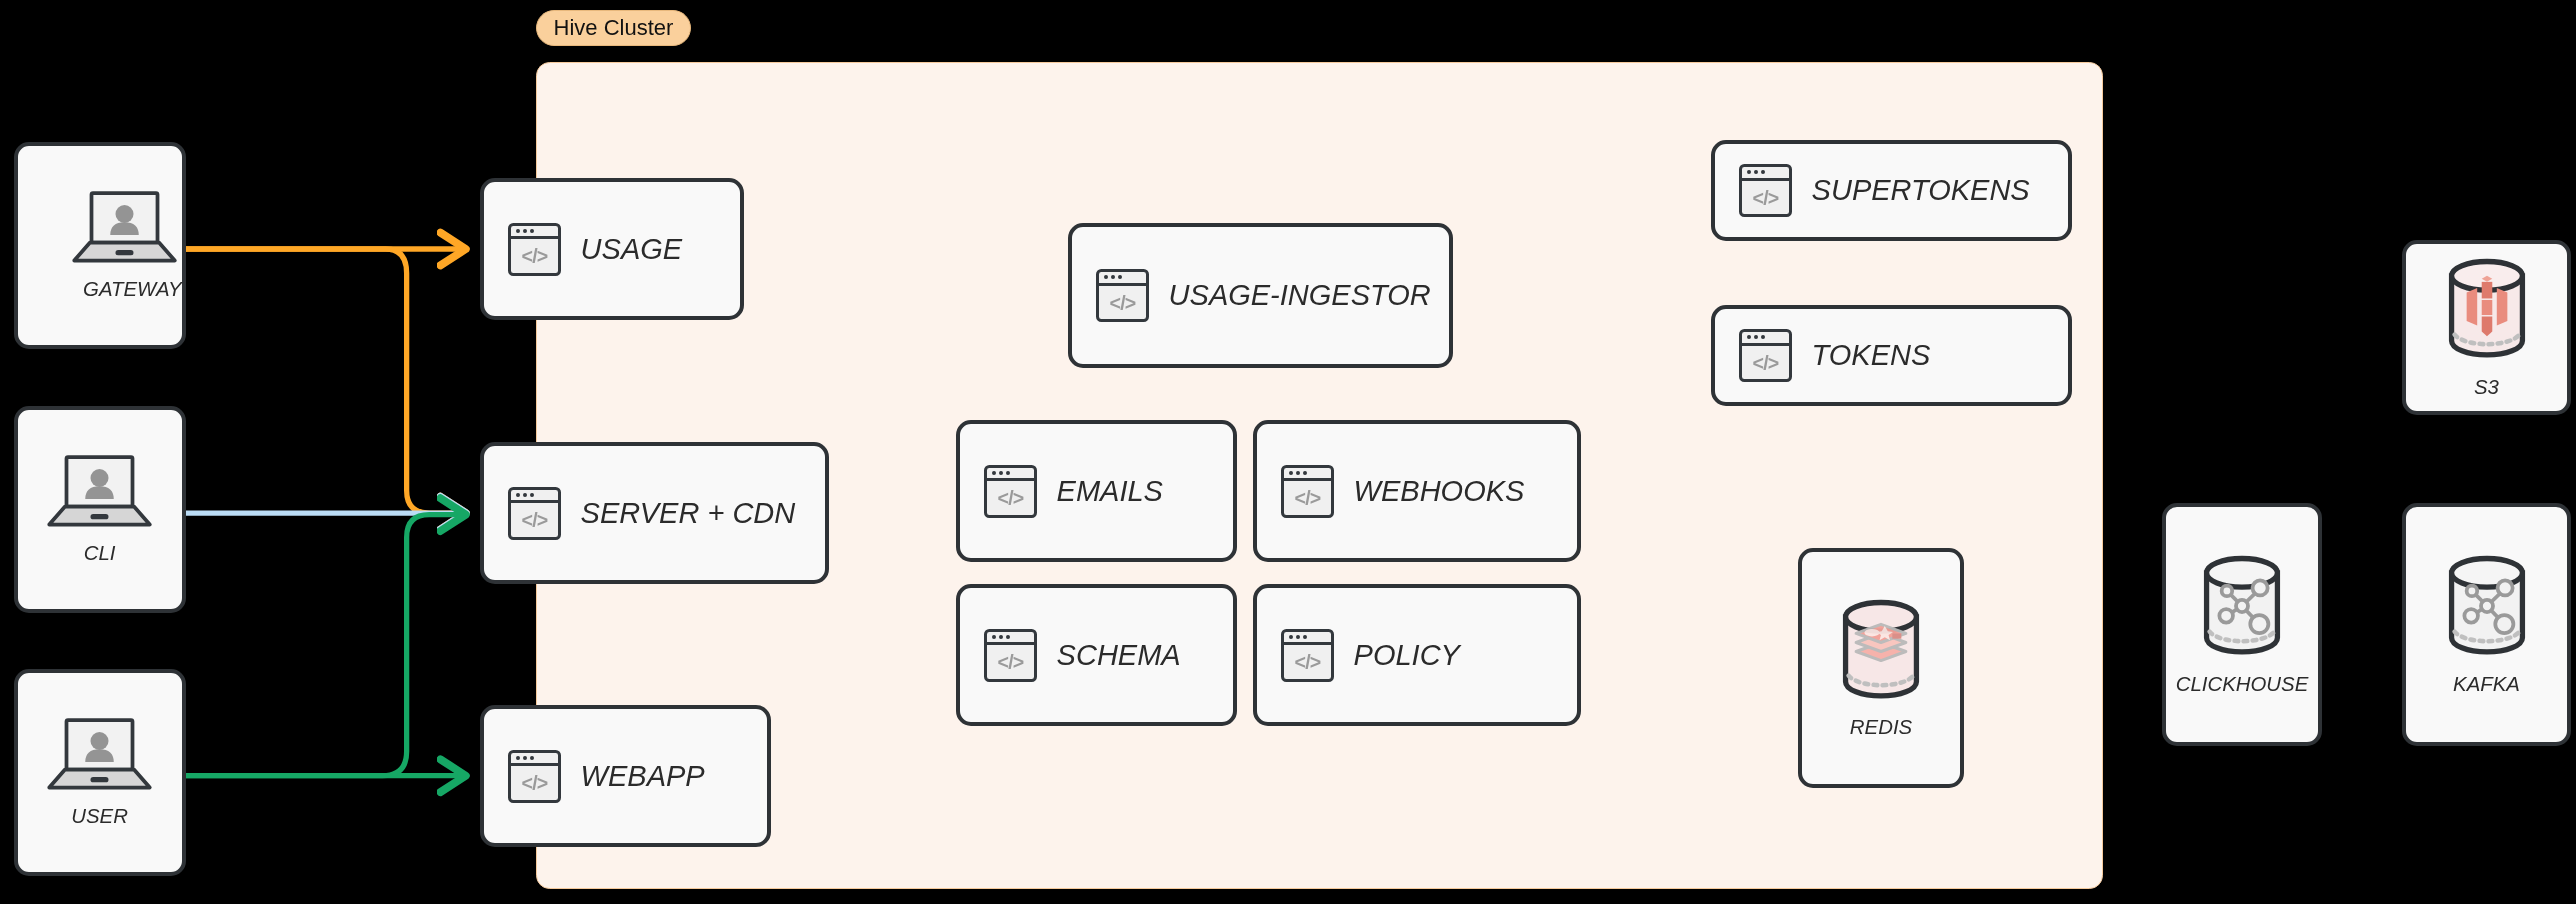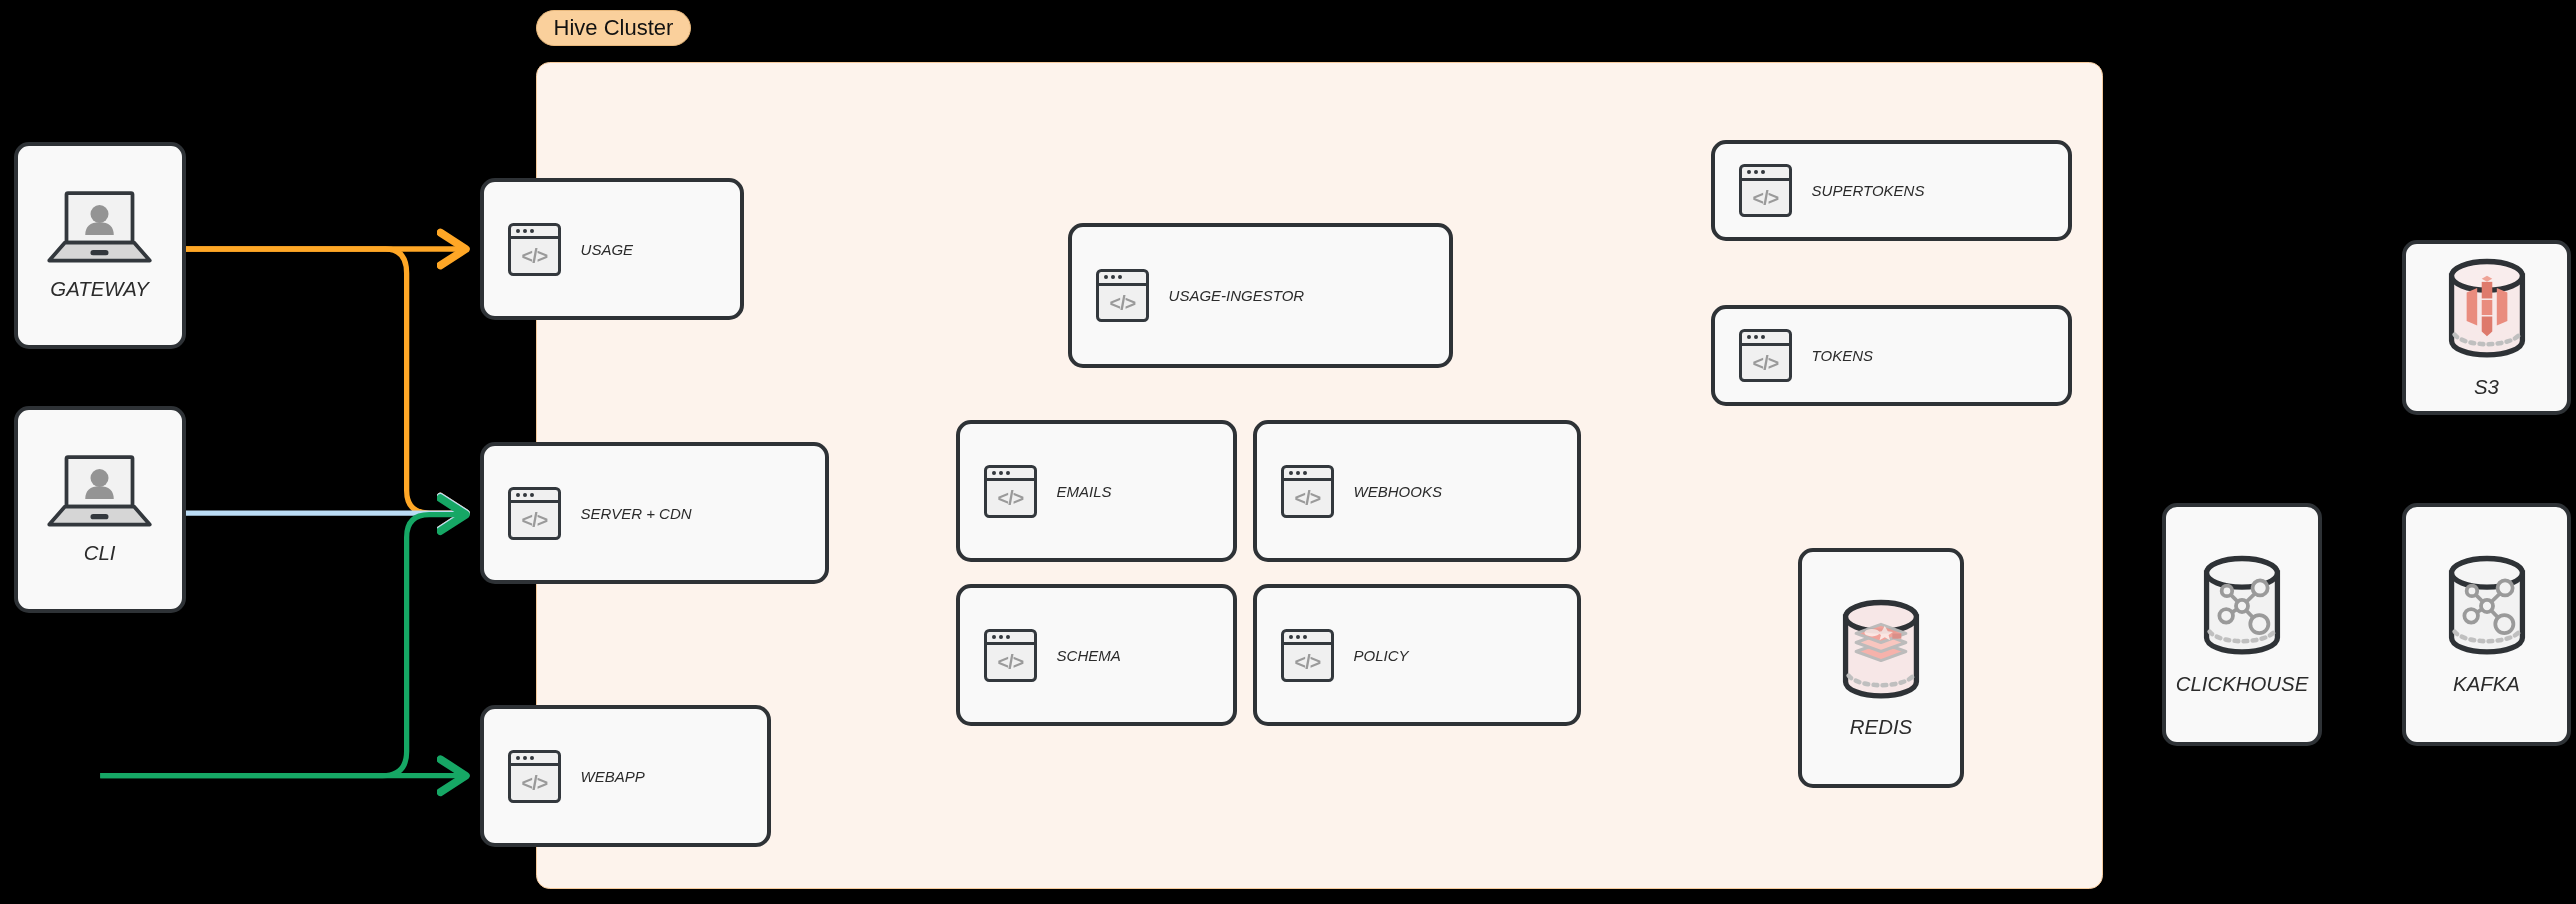--- a/index.html
+++ b/index.html
@@ -63,21 +63,21 @@
     font-style: italic;
     color: #2B2B2B;
     white-space: nowrap;
   }
 
   
   .svc {
     justify-content: flex-start;
   }
   .svc .node-label {
-    font-size: 15px;
+    font-size: 29px;
     margin-left: 19.6px;
   }
 
   
   .stacked .node-label {
     font-size: 20.4px;
     margin-top: 13.6px;
   }
 
   
@@ -161,21 +161,21 @@
 
     <path d="M 132,330 L 510,330 Q 538,330 538,362 L 538,650 Q 538,680 568,680 L 608,680" fill="none" stroke="#FFA726" stroke-width="7" marker-end="url(#ah-orange)"></path>
 
     <path d="M 132,680 L 608,680" fill="none" stroke="#BBDCF5" stroke-width="7" marker-end="url(#ah-blue)"></path>
 
     <path d="M 132,1028 L 608,1028" fill="none" stroke="#16A765" stroke-width="7" marker-end="url(#ah-green)"></path>
 
     <path d="M 132,1028 L 506,1028 Q 538,1028 538,996 L 538,712 Q 538,682 568,682 L 608,682" fill="none" stroke="#16A765" stroke-width="7" marker-end="url(#ah-green)"></path>
   </svg>
 
-  <div class="node vert stacked" style="left:13.6px; top:142px; width:172px; height:207px;">
+  <div class="node vert stacked" style="left:13.6px; top:142px; width:172px; height:207px;align-items:flex-end;">
     <span class="laptop-icon">
       <svg viewBox="0 0 152 100" width="115" height="75">
         <rect x="32" y="4" width="88" height="66" rx="2" fill="#F2F2F2" stroke="#33383D" stroke-width="5"></rect>
         <circle cx="76" cy="32" r="12" fill="#949494"></circle>
         <path d="M57 60 q0 -17 19 -17 q19 0 19 17 z" fill="#949494"></path>
         <path d="M30 70 L122 70 L143 94 L9 94 Z" fill="#D6D6D6" stroke="#33383D" stroke-width="5" stroke-linejoin="round"></path>
         <rect x="64" y="80" width="24" height="7" rx="3.5" fill="#33383D"></rect>
         <line x1="32" y1="70" x2="120" y2="70" stroke="#33383D" stroke-width="3" stroke-dasharray="4 4"></line>
       </svg>
     </span>
@@ -189,20 +189,33 @@
         <circle cx="76" cy="32" r="12" fill="#949494"></circle>
         <path d="M57 60 q0 -17 19 -17 q19 0 19 17 z" fill="#949494"></path>
         <path d="M30 70 L122 70 L143 94 L9 94 Z" fill="#D6D6D6" stroke="#33383D" stroke-width="5" stroke-linejoin="round"></path>
         <rect x="64" y="80" width="24" height="7" rx="3.5" fill="#33383D"></rect>
         <line x1="32" y1="70" x2="120" y2="70" stroke="#33383D" stroke-width="3" stroke-dasharray="4 4"></line>
       </svg>
     </span>
     <span class="node-label">CLI</span>
   </div>
 
+  <div class="node vert stacked" style="left:13.6px; top:669px; width:172px; height:207px;">
+    <span class="laptop-icon">
+      <svg viewBox="0 0 152 100" width="115" height="75">
+        <rect x="32" y="4" width="88" height="66" rx="2" fill="#F2F2F2" stroke="#33383D" stroke-width="5"></rect>
+        <circle cx="76" cy="32" r="12" fill="#949494"></circle>
+        <path d="M57 60 q0 -17 19 -17 q19 0 19 17 z" fill="#949494"></path>
+        <path d="M30 70 L122 70 L143 94 L9 94 Z" fill="#D6D6D6" stroke="#33383D" stroke-width="5" stroke-linejoin="round"></path>
+        <rect x="64" y="80" width="24" height="7" rx="3.5" fill="#33383D"></rect>
+        <line x1="32" y1="70" x2="120" y2="70" stroke="#33383D" stroke-width="3" stroke-dasharray="4 4"></line>
+      </svg>
+    </span>
+    <span class="node-label">USER</span>
+  </div>
 
   <div class="node svc" style="left:480px; top:178px; width:264px; height:142px;">
     <span class="win-icon">
       <span class="bar">
           <i></i>
           <i></i>
           <i></i>
         </span>
       <span class="code">&lt;/&gt;</span>
     </span>

